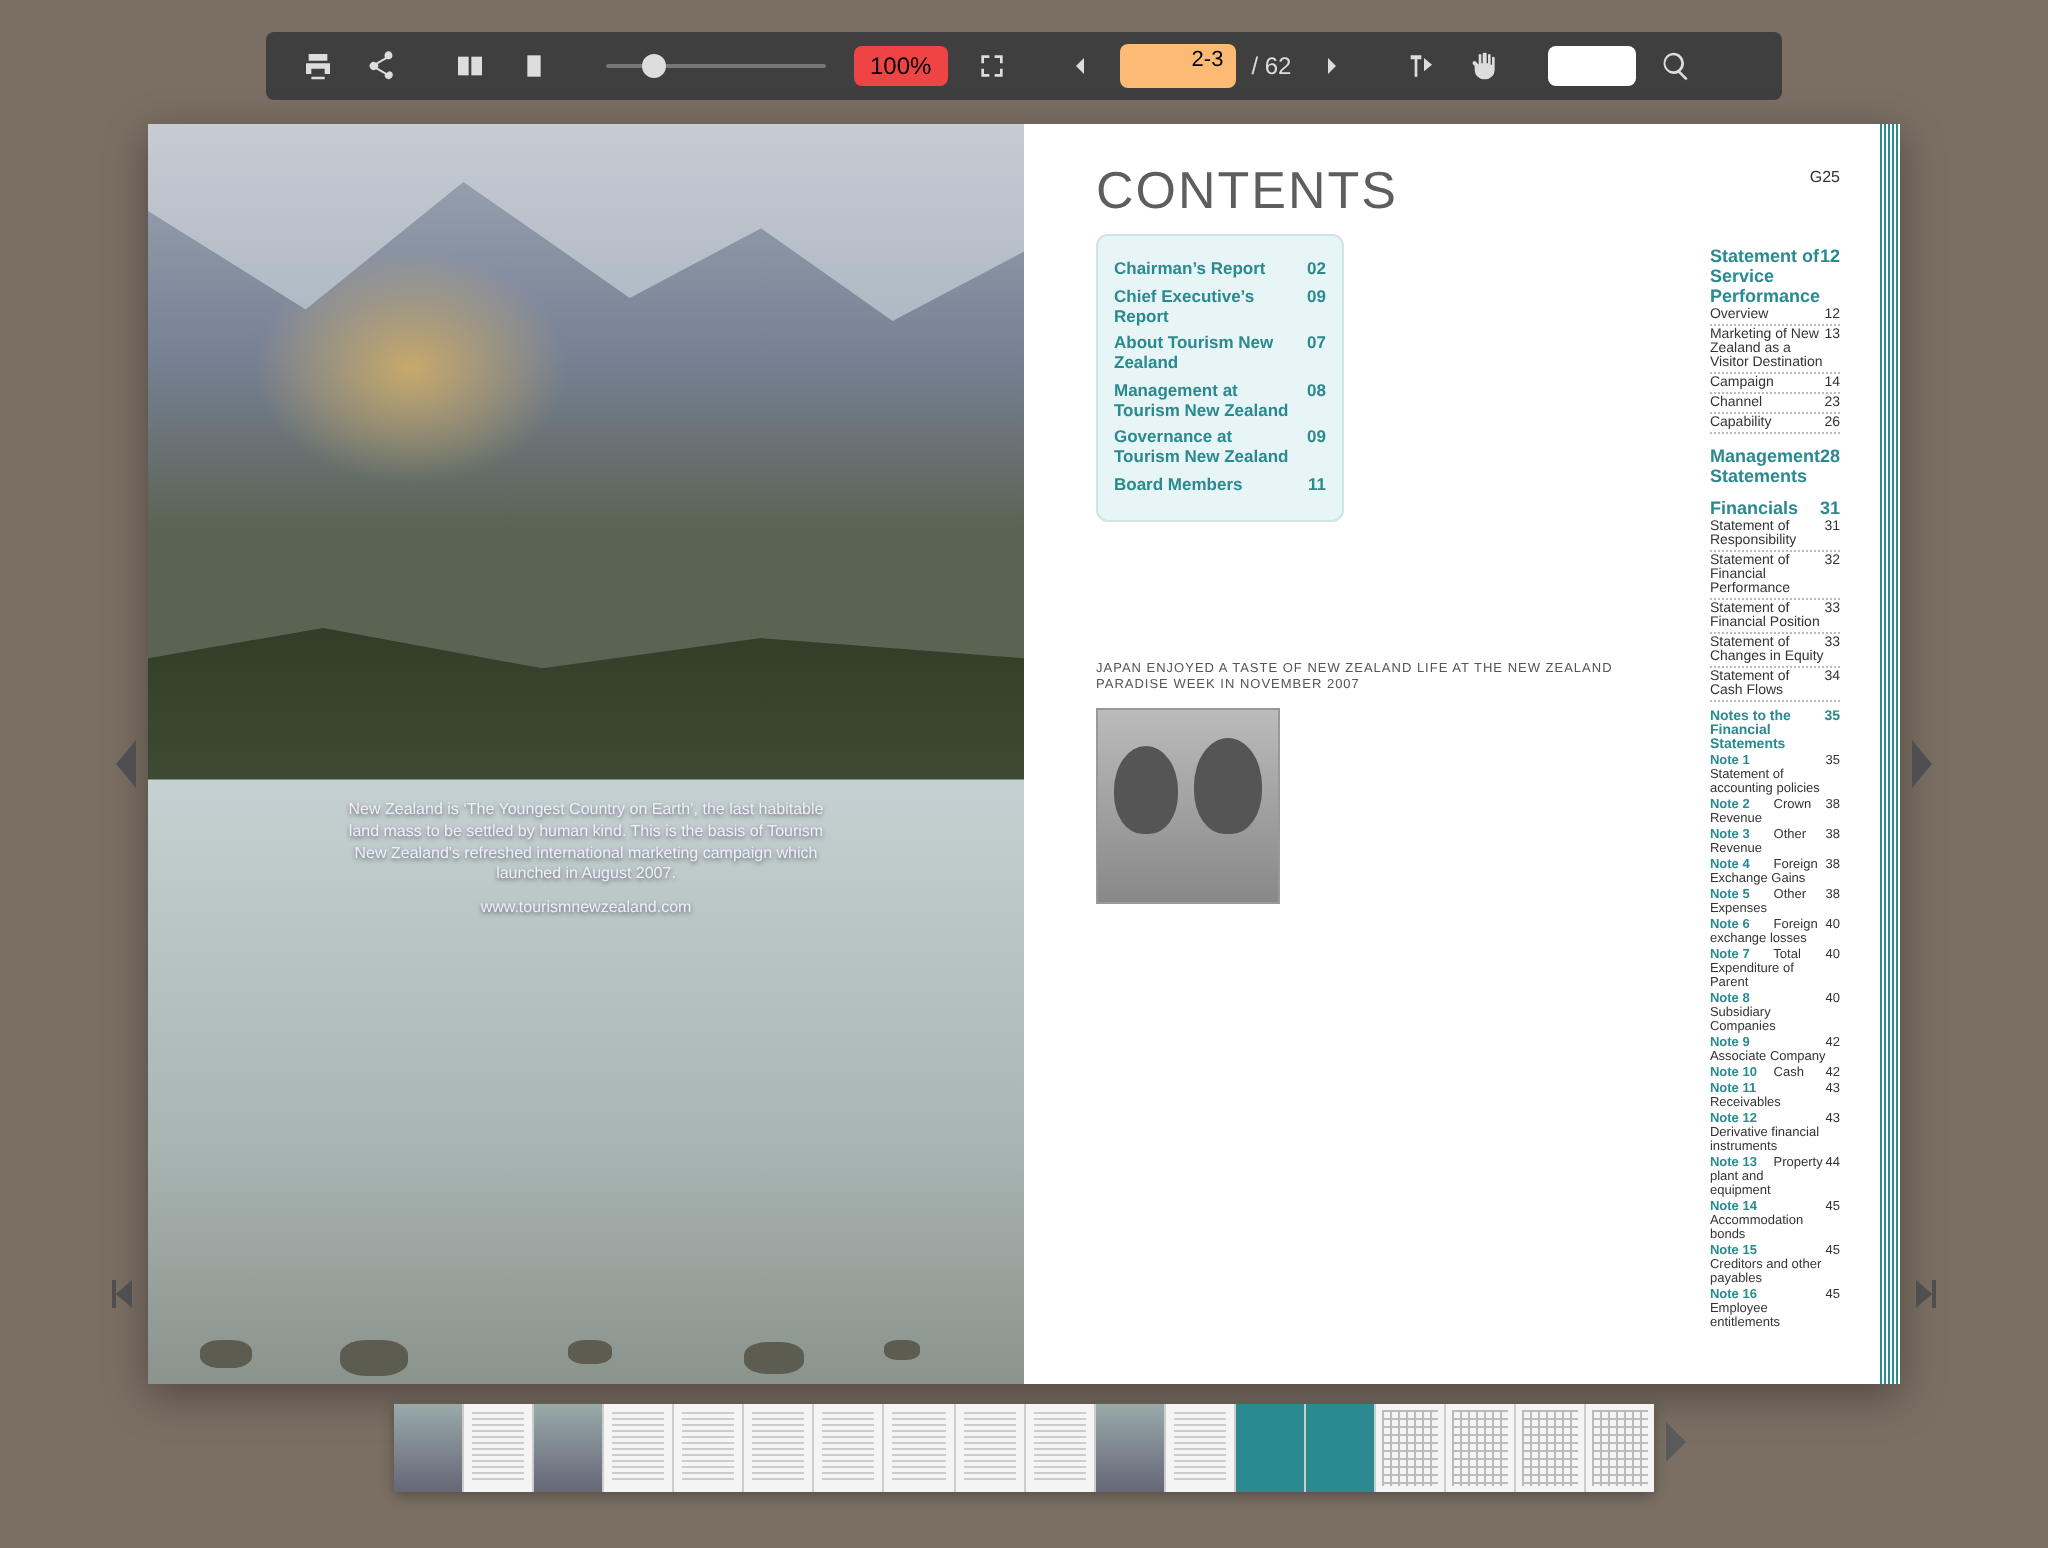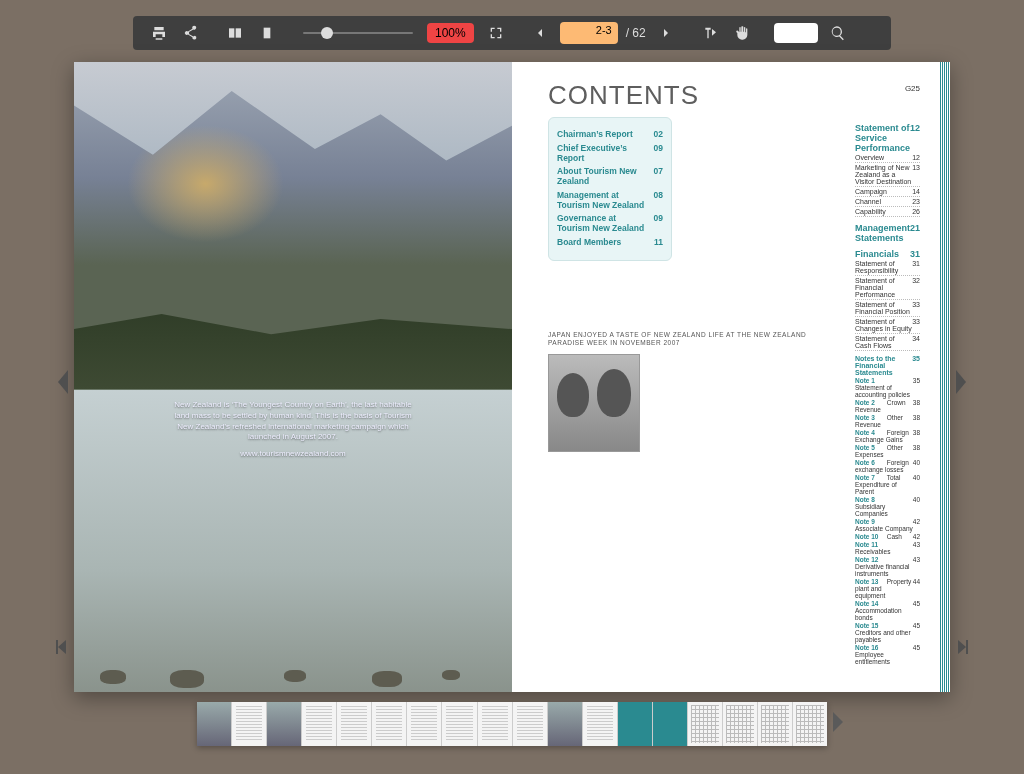--- a/index.html
+++ b/index.html
@@ -219,21 +219,21 @@
               <div class="sub">
                 <span>Channel</span>
                 <span>23</span>
               </div>
               <div class="sub">
                 <span>Capability</span>
                 <span>26</span>
               </div>
               <div class="sec">
                 <span>Management Statements</span>
-                <span>21</span>
+                <span>28</span>
               </div>
               <div class="sec">
                 <span>Financials</span>
                 <span>31</span>
               </div>
               <div class="sub">
                 <span>Statement of Responsibility</span>
                 <span>31</span>
               </div>
               <div class="sub">

